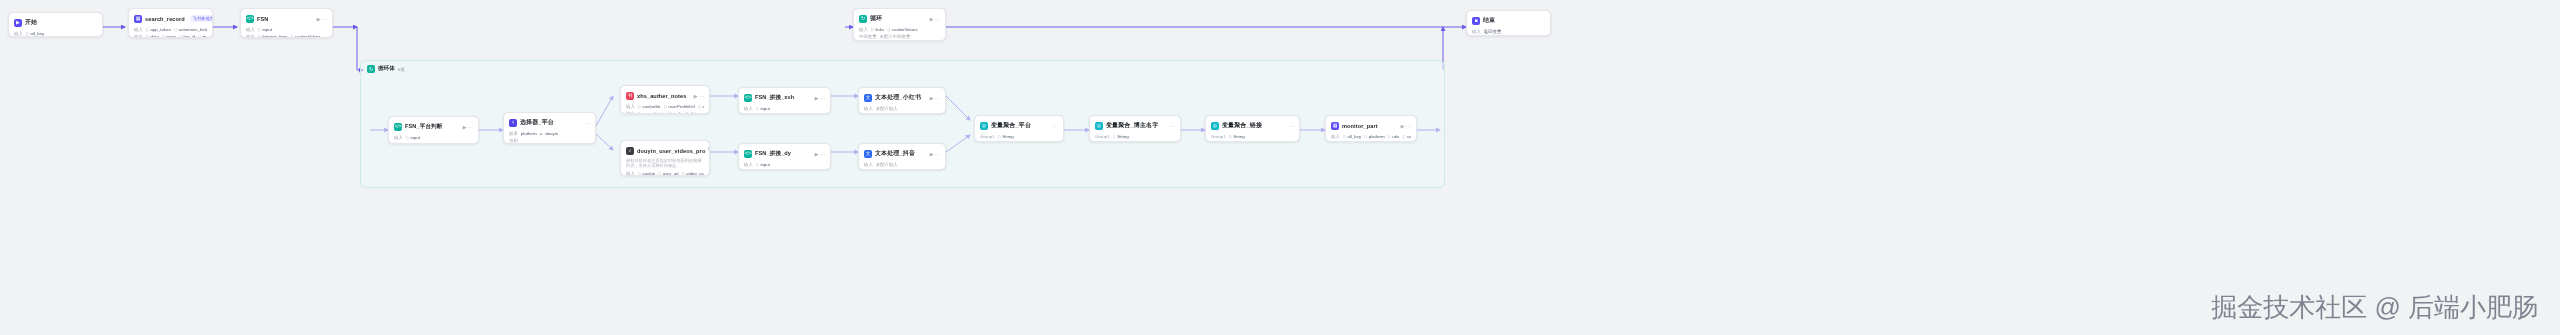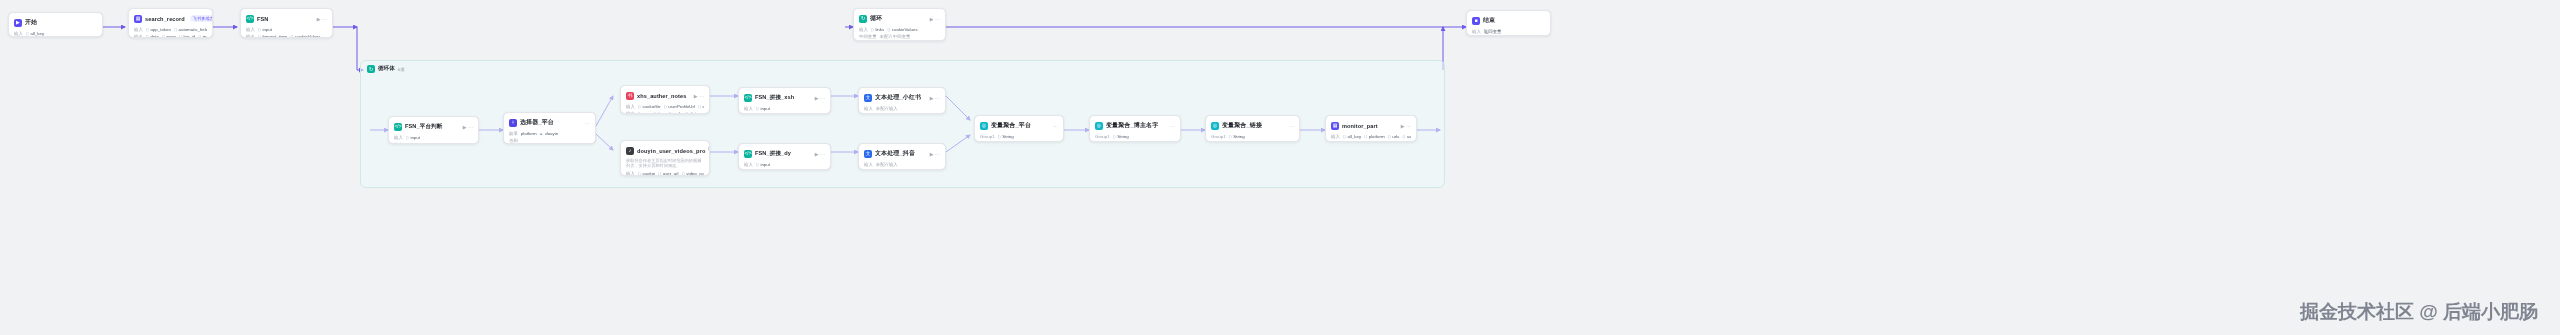--- a/index.html
+++ b/index.html
@@ -82,21 +82,21 @@
   .group-head{
     display:flex; align-items:center; gap:3px;
     padding:4px 6px;
   }
   .group-title{ font-size:5.6px; font-weight:700; color:#1f2329;}
   .group-sub{ font-size:4.4px; color:#9aa0aa;}
 
   svg.wires{ position:absolute; inset:0; width:100%; height:100%; overflow:visible;}
   .wm{
     position:absolute; right:22px; bottom:10px;
-    font-size:19px; color:#6b7280; font-weight:700; opacity:.85;
+    font-size:26px; color:#6b7280; font-weight:400; opacity:.85;
     white-space:nowrap;
   }
 </style>
 </head>
 <body>
 
 <div class="canvas">
 
   <svg class="wires" viewBox="0 0 2560 335" preserveAspectRatio="none">
     <defs>

